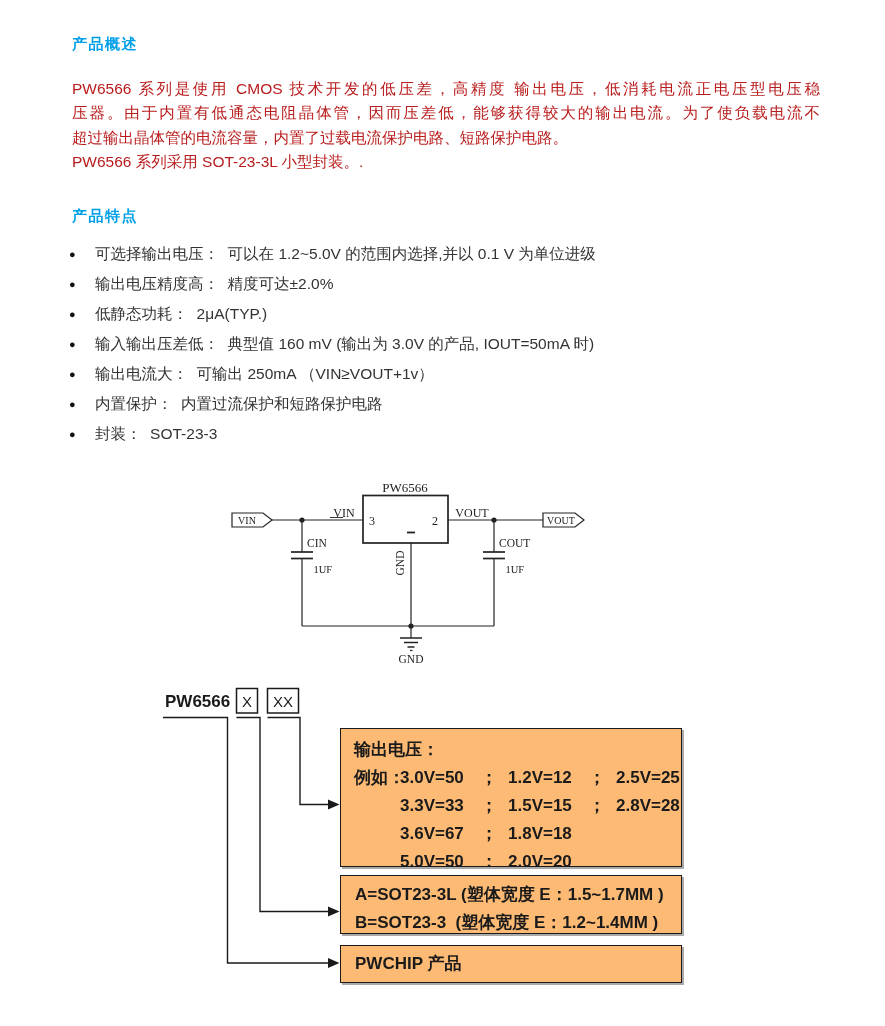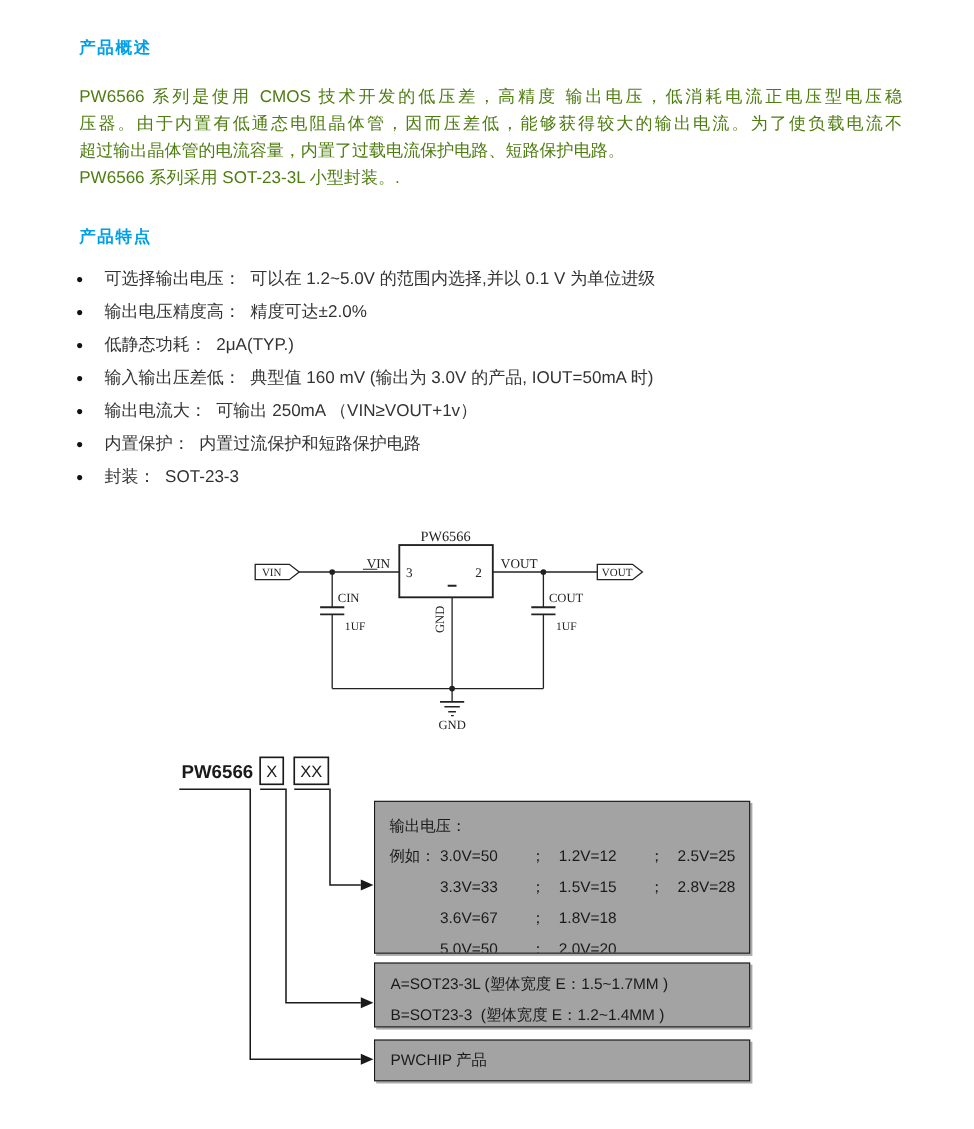--- a/index.html
+++ b/index.html
@@ -2,34 +2,34 @@
 <html style="--heading: #00a0e9;"><head>
 <meta charset="utf-8">
 <style>
   html,body{margin:0;padding:0;background:#fff;}
   .page{position:relative;width:885px;height:1026px;background:#fff;overflow:hidden;
         font-family:"Liberation Sans",sans-serif;color:#333;}
   .h{position:absolute;left:72px;margin:0;font-weight:bold;color:var(--heading,#00a0e9);
      font-size:15px;letter-spacing:1.5px;line-height:23px;}
   .h1{top:32px;}
   .h2{top:204px;}
-  .para{position:absolute;left:72px;top:77px;width:748px;font-size:15.5px;color:#4d7c0f;}
+  .para{position:absolute;left:72px;top:77px;width:748px;font-size:15.5px;color:#b91c1c;}
   .pline{line-height:24.4px;white-space:nowrap;}
   .pline.just{white-space:normal;text-align:justify;text-align-last:justify;}
   .bullets{position:absolute;left:69px;top:239px;font-size:15.5px;color:#333;}
   .brow{line-height:29px;white-space:pre;}
   .dot{display:inline-block;width:26px;font-size:11px;color:#111;vertical-align:1px;}
   svg text{font-family:"Liberation Serif",serif;fill:#222;}
   .circuit,.olines{position:absolute;}
   .circuit{left:225px;top:470px;}
   .olines{left:140px;top:683px;}
   .olines text.big{font-family:"Liberation Sans",sans-serif;font-weight:bold;font-size:17px;fill:#1a1a1a;}
   .olines text.code{font-family:"Liberation Sans",sans-serif;font-size:15px;fill:#1a1a1a;}
-  .obox{position:absolute;left:340px;width:342px;border:1.5px solid #1a1a1a;background:#a3a3a3;
-        box-shadow:2px 2px 0 #aaa;box-sizing:border-box;font-weight:normal;font-size:14px;
+  .obox{position:absolute;left:340px;width:342px;border:1.5px solid #1a1a1a;background:#fdba74;
+        box-shadow:2px 2px 0 #aaa;box-sizing:border-box;font-weight:bold;font-size:17px;
         color:#1a1a1a;overflow:hidden;}
   .box1{top:728px;height:139px;padding:7px 0 0 13px;}
   .box2{top:875px;height:59px;padding:5px 0 16px 14px;}
   .box3{top:945px;height:38px;}
   .vrow{line-height:28px;white-space:pre;}
   .vpre{display:inline-block;width:46px;}
   .vval{display:inline-block;width:70px;}
   .vsep{display:inline-block;width:38px;text-align:center;}
   .prow{line-height:27.5px;white-space:pre;}
   .box3 .prow{line-height:35px;padding-left:14px;}

